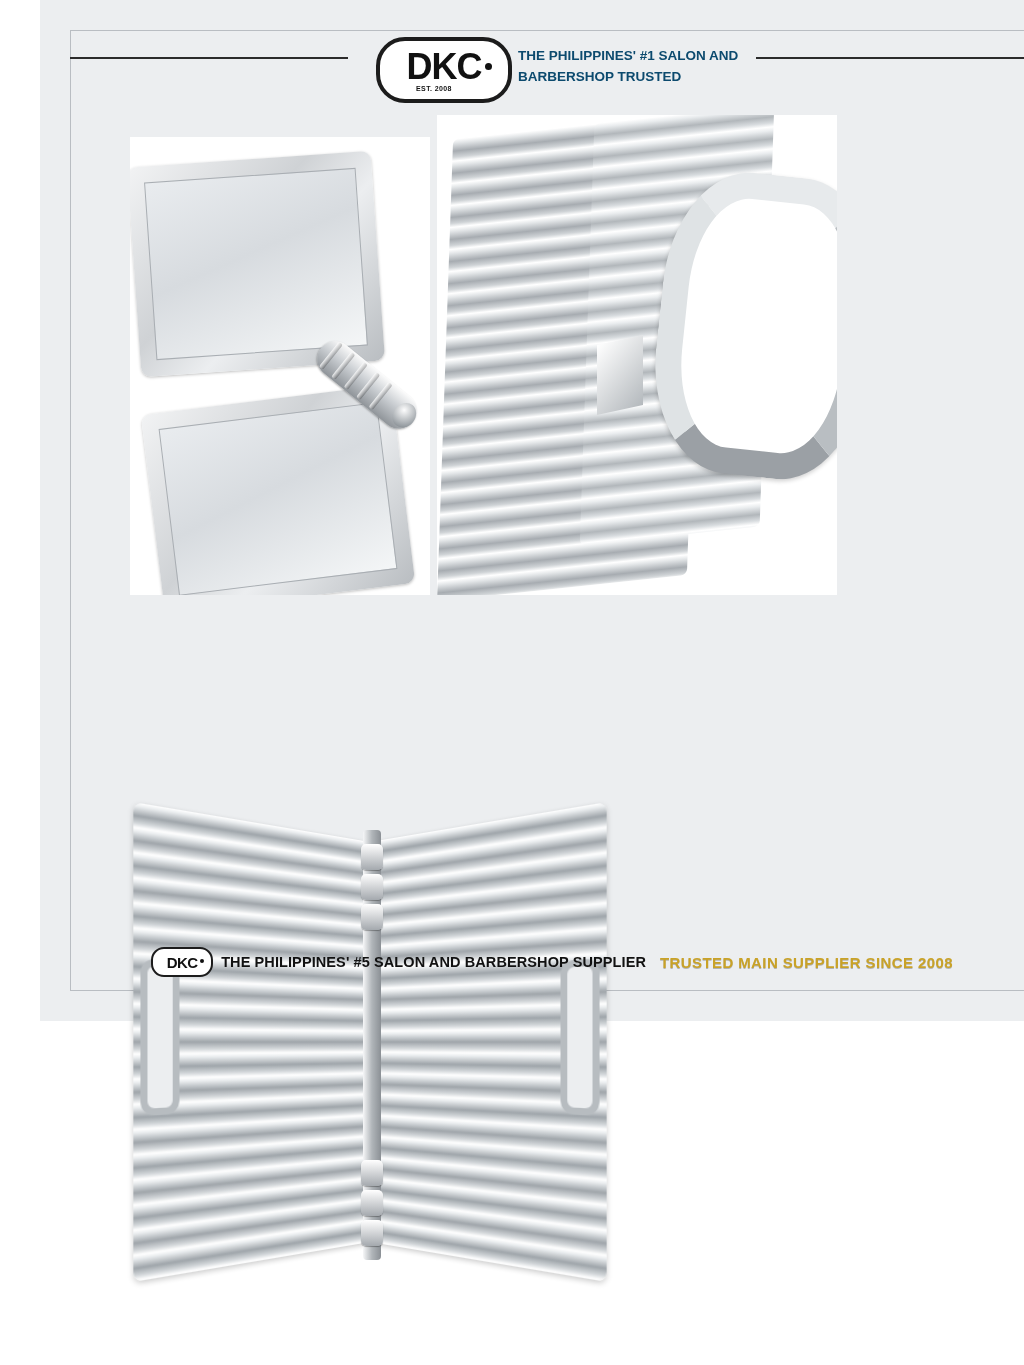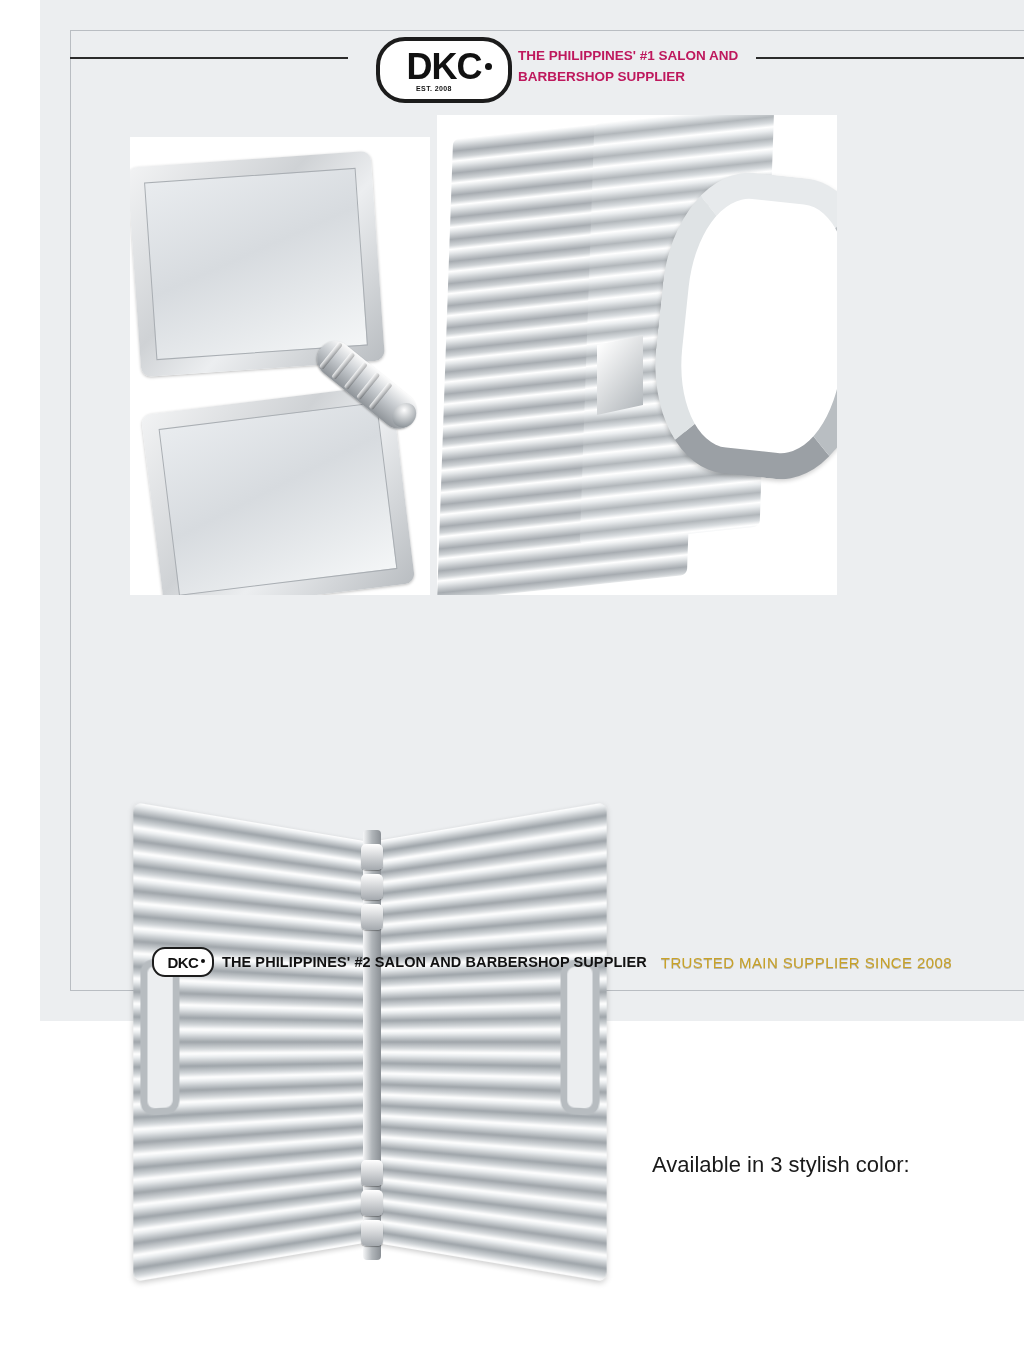--- a/index.html
+++ b/index.html
@@ -90,21 +90,21 @@
     color: #111;
     letter-spacing: 0.4px;
   }
   .header-tagline {
     position: absolute;
     left: 448px;
     top: 16px;
     width: 300px;
     font-size: 13.5px;
     font-weight: bold;
-    color: #be185d;
+    color: #0c4a6e;
     line-height: 1.55;
   }
 
   
   .top-images {
     position: absolute;
     left: 90px;
     top: 115px;
     width: 800px;
     height: 480px;
@@ -361,21 +361,21 @@
     background: #111;
   }
   .footer-text {
     font-size: 14.5px;
     font-weight: bold;
     color: #111;
     letter-spacing: 0.1px;
   }
   .footer-since {
     font-size: 15px;
-    font-weight: normal;
+    font-weight: bold;
     color: #c9a227;
     margin-left: 14px;
     letter-spacing: 0.4px;
     text-shadow: 0 1px 0 rgba(0,0,0,0.25);
   }
 </style>
 </head>
 <body>
 
 <div class="page">
@@ -387,21 +387,21 @@
     <div class="header-rule-right"></div>
 
     <div class="logo-badge">
       <span class="logo-text">DKC</span>
       <span class="logo-dot"></span>
       <span class="logo-est">EST. 2008</span>
     </div>
 
     <div class="header-tagline">
       <div>THE PHILIPPINES' #1 SALON AND</div>
-      <div>BARBERSHOP SUPPLIER</div>
+      <div>BARBERSHOP TRUSTED</div>
     </div>
   </div>
 
   <div class="top-images">
 
     <div class="photo photo-left">
       <div class="mirror-frame mf-a">
         <div class="mirror-glass"></div>
       </div>
       <div class="mirror-frame mf-b">
@@ -438,25 +438,24 @@
       <div class="ch-knuckle" style="top:14px;"></div>
       <div class="ch-knuckle" style="top:44px;"></div>
       <div class="ch-knuckle" style="top:74px;"></div>
       <div class="ch-knuckle" style="top:330px;"></div>
       <div class="ch-knuckle" style="top:360px;"></div>
       <div class="ch-knuckle" style="top:390px;"></div>
     </div>
   </div>
 
   <div class="color-note">
-    <div>Available in 3 stylish color:</div>
   </div>
 
   <div class="footer">
     <div class="footer-logo">
       <span class="footer-logo-text">DKC</span>
       <span class="footer-logo-dot"></span>
     </div>
-    <span class="footer-text">THE PHILIPPINES' #2 SALON AND BARBERSHOP SUPPLIER</span>
+    <span class="footer-text">THE PHILIPPINES' #5 SALON AND BARBERSHOP SUPPLIER</span>
     <span class="footer-since">TRUSTED MAIN SUPPLIER SINCE 2008</span>
   </div>
 
 </div>
 
 </body></html>

